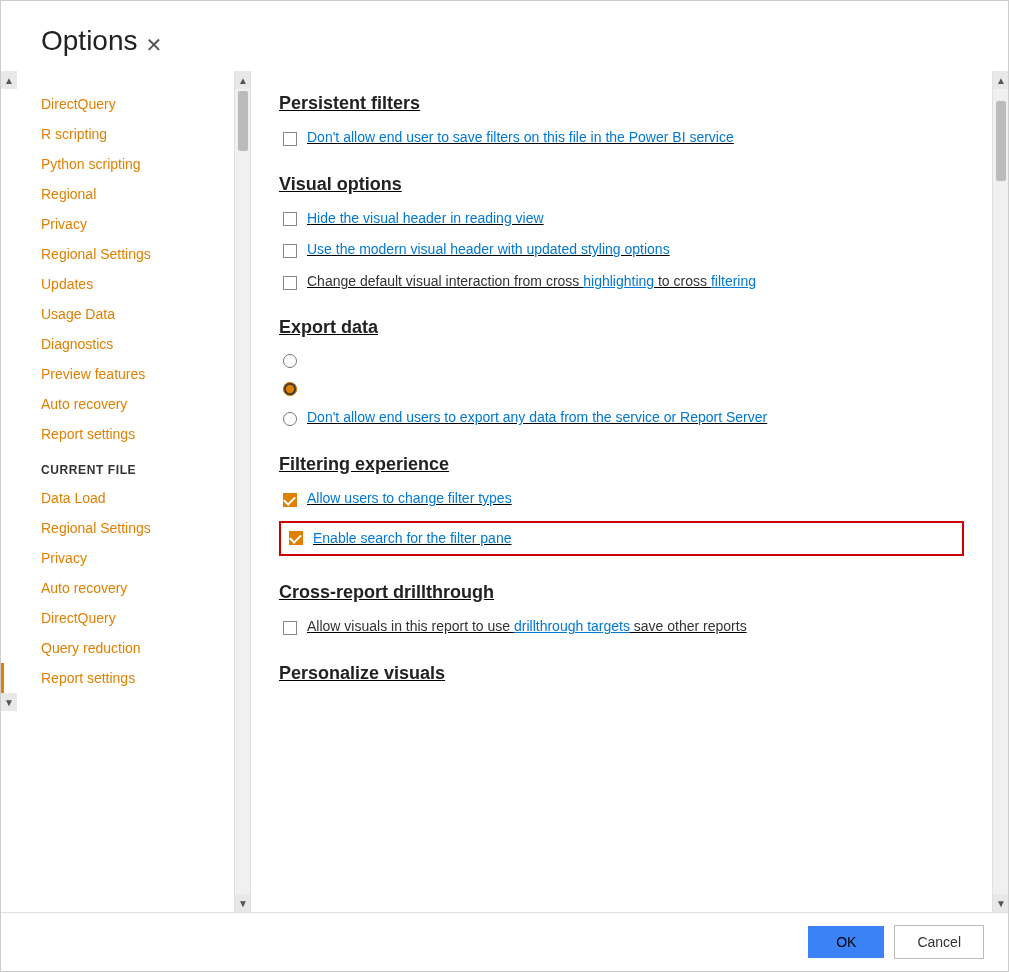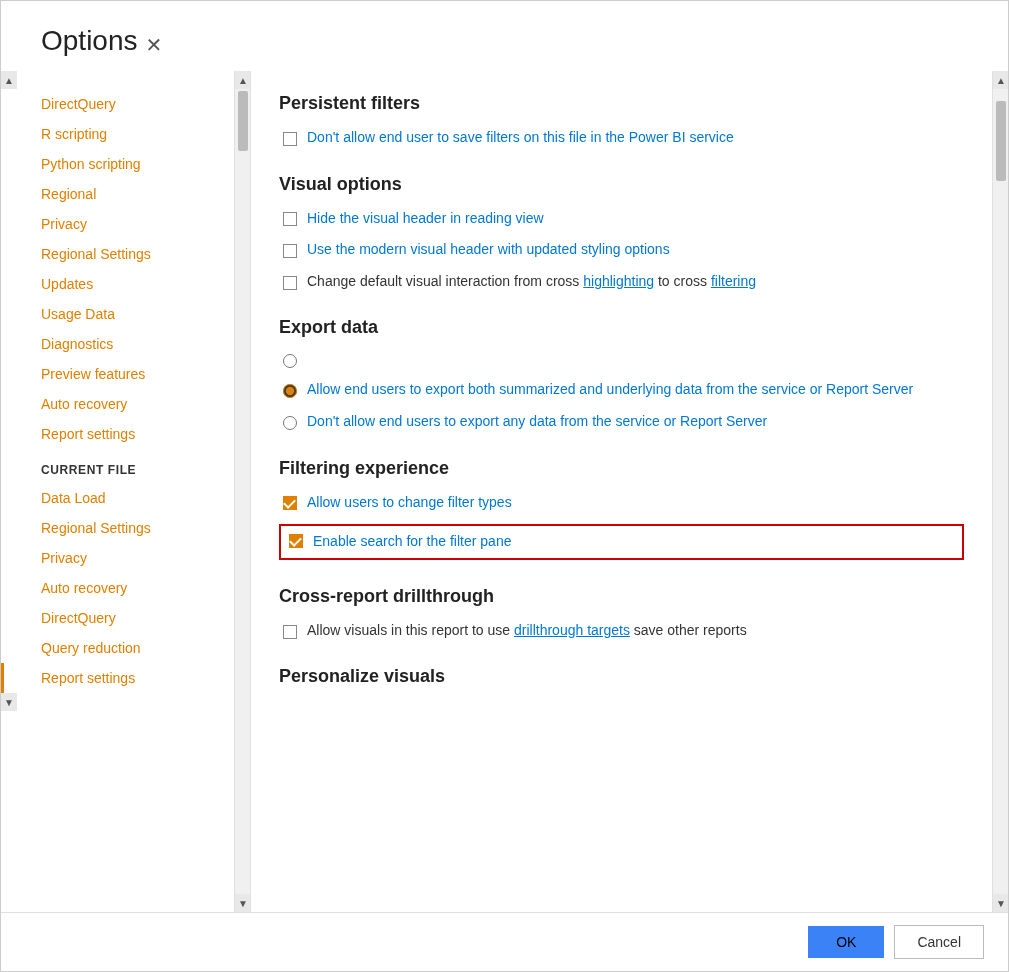--- a/index.html
+++ b/index.html
@@ -207,20 +207,21 @@
       flex: 1;
       display: flex;
       flex-direction: row;
       overflow: hidden;
     }
     .main-content-area {
       flex: 1;
       overflow-y: auto;
       overflow-x: hidden;
       padding: 16px 28px 16px 28px;
+      text-decoration: underline;
     }
     .main-content-area::-webkit-scrollbar { display: none; }
     .main-scrollbar-track {
       width: 16px;
       background: #f0f0f0;
       display: flex;
       flex-direction: column;
       border-left: 1px solid #e0e0e0;
     }
     .main-scrollbar-thumb-area {
@@ -327,21 +328,20 @@
             <span class="custom-check"></span>
             <span class="option-label"><span class="normal-text">Change default visual interaction from cross </span><span class="link-text">highlighting</span><span class="normal-text"> to cross </span><span class="link-text">filtering</span></span>
           </div>
           <div style="height: 8px;"></div>
           <h2 class="section-title">Export data</h2>
           <div class="option-row">
             <input type="radio" name="export-data" style="">
           </div>
           <div class="option-row">
             <input type="radio" name="export-data" checked="" style="">
-            <span class="option-label">Allow end users to export both summarized and underlying data from the service or Report Server</span>
           </div>
           <div class="option-row">
             <input type="radio" name="export-data" style="">
             <span class="option-label">Don't allow end users to export any data from the service or Report Server</span>
           </div>
           <div style="height: 8px;"></div>
           <h2 class="section-title">Filtering experience</h2>
           <div class="option-row">
             <span class="custom-check checked"></span>
             <span class="option-label">Allow users to change filter types</span>

